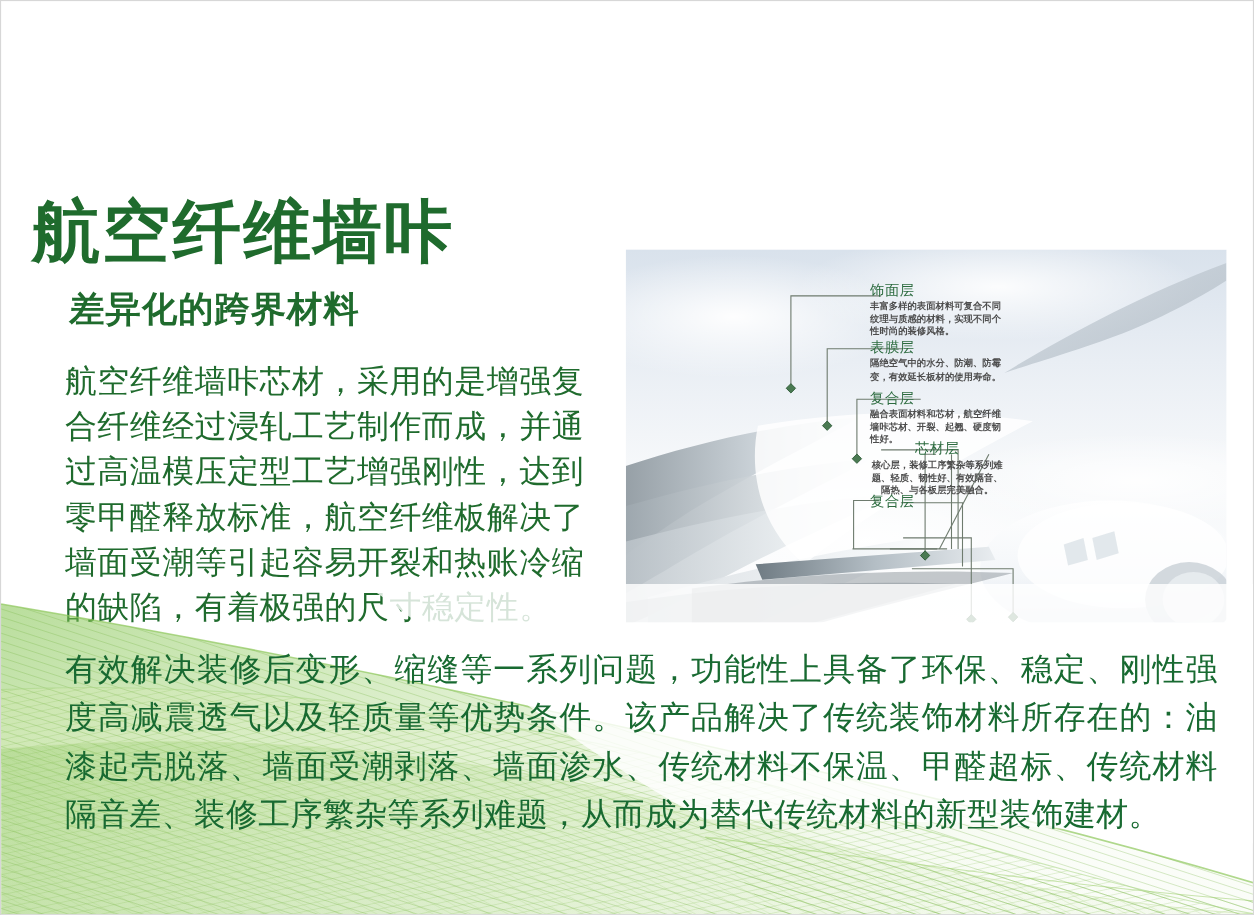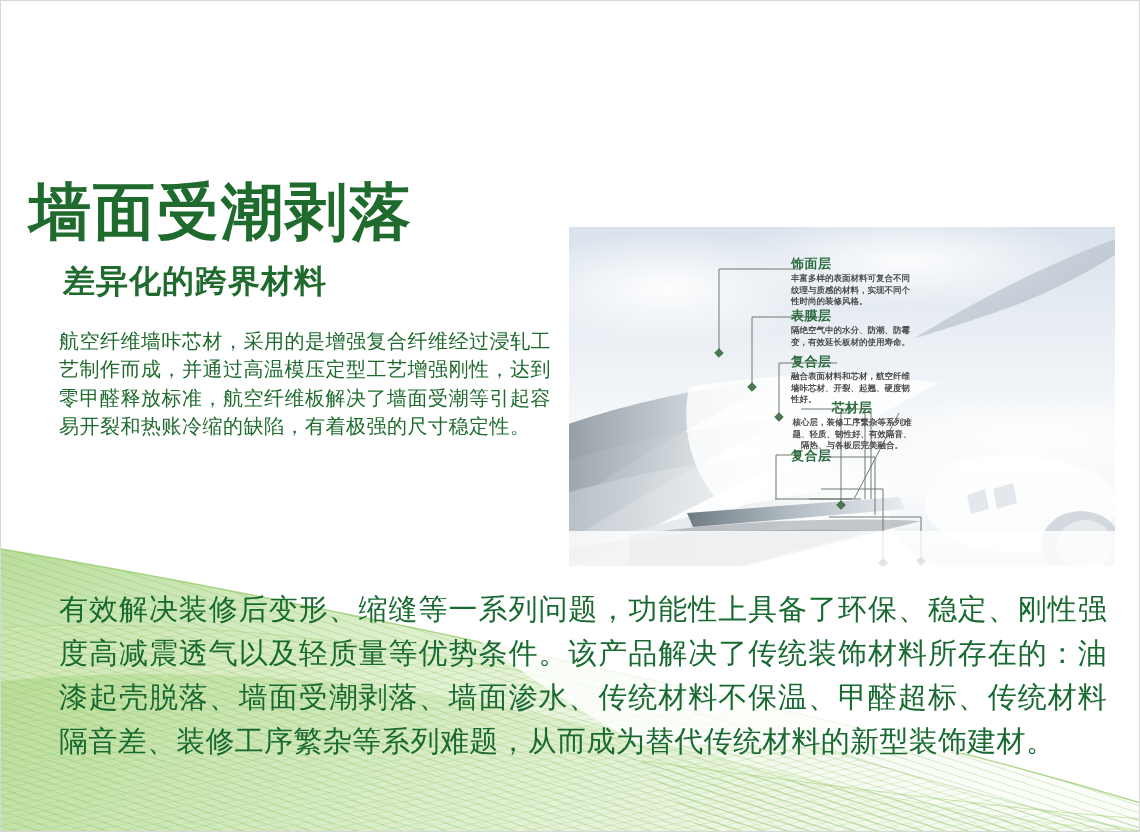--- a/index.html
+++ b/index.html
@@ -51,21 +51,21 @@
     font-weight: bold;
     color: #1f6b2d;
     margin: 14px 0 0 34px;
     letter-spacing: 1px;
   }
   .lead-text {
     position: absolute;
     left: 58px;
     top: 326px;
     width: 500px;
-    font-size: 20px;
+    font-size: 29px;
     line-height: 1.42;
     color: #1f6b2d;
     letter-spacing: 0.5px;
   }
 
   
   .photo {
     position: absolute;
     left: 568px;
     top: 226px;
@@ -83,21 +83,21 @@
       radial-gradient(ellipse 300px 90px at 40% 78%, rgba(255,255,255,0.95), rgba(255,255,255,0) 72%),
       radial-gradient(ellipse 240px 60px at 85% 62%, rgba(255,255,255,0.9), rgba(255,255,255,0) 72%),
       linear-gradient(180deg, #d9e2ec 0%, #e9eef4 30%, #f6f8fa 58%, #fbfcfd 100%);
   }
   .callouts { position: absolute; inset: 0; }
   .callout {
     position: absolute;
   }
   .callout-title {
     font-size: 13px;
-    font-weight: bold;
+    font-weight: normal;
     color: #2c6b3f;
     line-height: 1.1;
     letter-spacing: 0.5px;
     white-space: nowrap;
   }
   .callout-desc {
     font-size: 8.5px;
     line-height: 1.35;
     color: #4d4d4d;
     font-weight: bold;
@@ -230,21 +230,21 @@
         <div class="callout-title">芯材层</div>
         <div class="callout-desc">核心层，装修工序繁杂等系列难题、轻质、韧性好、有效隔音、隔热、与各板层完美融合。</div>
       </div>
       <div class="callout" style="left:222px;top:222px;">
         <div class="callout-title">复合层</div>
       </div>
     </div>
   </div>
 
   <div class="title-block">
-    <h1 class="main-title">墙面受潮剥落</h1>
+    <h1 class="main-title">航空纤维墙咔</h1>
     <div class="sub-title">差异化的跨界材料</div>
   </div>
 
   <div class="lead-text">航空纤维墙咔芯材，采用的是增强复合纤维经过浸轧工艺制作而成，并通过高温模压定型工艺增强刚性，达到零甲醛释放标准，航空纤维板解决了墙面受潮等引起容易开裂和热账冷缩的缺陷，有着极强的尺寸稳定性。</div>
 
   <svg class="wave-layer" viewBox="0 0 1140 300" preserveAspectRatio="none">
     <defs>
       <linearGradient id="g1" x1="0" y1="0" x2="1" y2="0.6">
         <stop offset="0%" stop-color="#7fc24a" stop-opacity="0.55"></stop>
         <stop offset="45%" stop-color="#a9d77f" stop-opacity="0.35"></stop>

